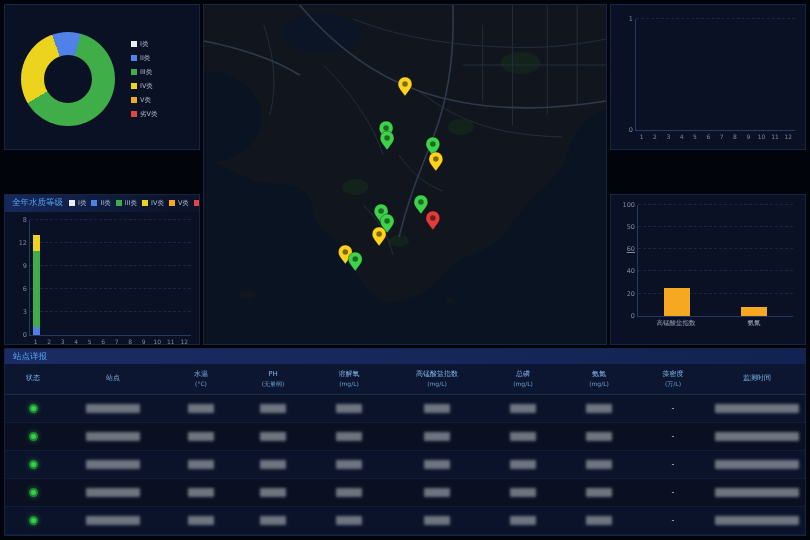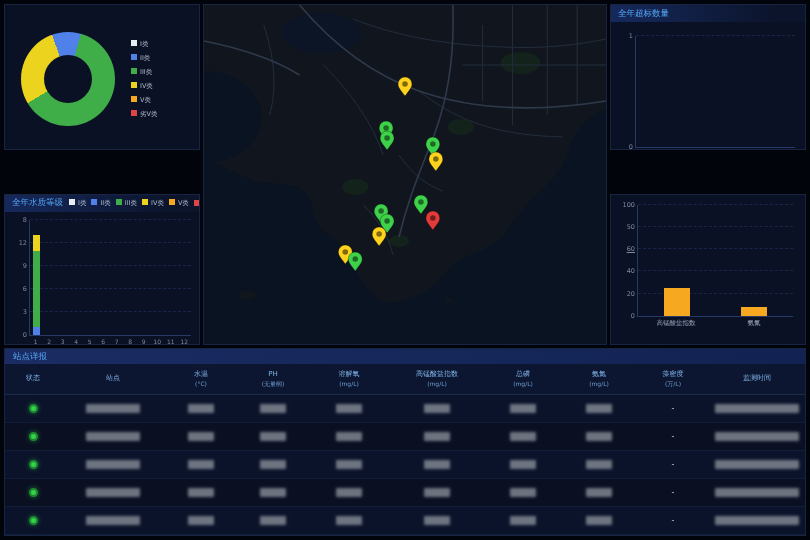--- a/index.html
+++ b/index.html
@@ -13,21 +13,21 @@
         background:linear-gradient(90deg,#16295c 0%, rgba(22,41,92,0.12) 85%);
         color:#55a7f5;font-size:8.5px;white-space:nowrap;}
   .p-hd .corner{margin-left:auto;color:#8fa3c4;font-size:7.5px;cursor:pointer;}
   
   .h166{height:166px;} .h172{height:172px;margin-top:41px;}
   .donut-wrap{display:flex;align-items:center;height:148px;}
   .donut{width:94px;height:94px;border-radius:50%;margin-left:16px;position:relative;flex:0 0 auto;}
   .donut::after{content:"";position:absolute;inset:23px;border-radius:50%;background:#0a1124;}
   .legend-v{margin-left:16px;display:flex;flex-direction:column;gap:5px;}
   .legend-h{display:flex;align-items:center;gap:5px;}
-  .lg-item{display:flex;gap:3px;font-size:6.5px;color:#aeb9cc;}
+  .lg-item{display:flex;align-items:center;gap:3px;font-size:6.5px;color:#aeb9cc;}
   .lg-sw{width:6px;height:6px;display:inline-block;flex:0 0 auto;}
   
   .axchart{position:relative;}
   .plot{position:relative;border-left:1px solid #273a63;border-bottom:1px solid #273a63;}
   .gline{position:absolute;left:0;right:0;border-top:1px dashed #182647;}
   .ylab{position:absolute;left:-19px;transform:translateY(50%);font-size:6.5px;color:#7d89a0;width:16px;text-align:right;}
   .slots{position:absolute;inset:0;display:flex;align-items:flex-end;}
   .slot{flex:1;display:flex;align-items:flex-end;justify-content:center;height:100%;}
   .sbar{width:7px;height:100%;display:flex;flex-direction:column-reverse;}
   .bar{width:7px;}
@@ -284,23 +284,20 @@
             <g transform="translate(152,266)">
               <path d="M0 0 C-4.5 -6 -7 -8.5 -7 -12 A7 7 0 1 1 7 -12 C7 -8.5 4.5 -6 0 0 Z" fill="#3ed24a" stroke="rgba(0,0,0,0.4)" stroke-width="0.8"></path>
               <circle cy="-12" r="2.8" fill="rgba(0,0,0,0.5)"></circle>
             </g>
           </g>
       </svg>
     </div>
 
     <div class="col">
       <div class="panel h166">
-        <div class="p-hd">
-          <span>全年超标数量</span>
-        </div>
         <div class="axchart" id="exceed-chart">
           <div class="plot">
               <span class="ylab" style="bottom: 0%;">0</span>
               <div class="gline" style="bottom: 100%;"></div>
               <span class="ylab" style="bottom: 100%;">1</span>
               <div class="slots">
                 <div class="slot">
                   <div class="bar" style="height: 0%; background: rgb(246, 168, 33);"></div>
                 </div>
                 <div class="slot">

